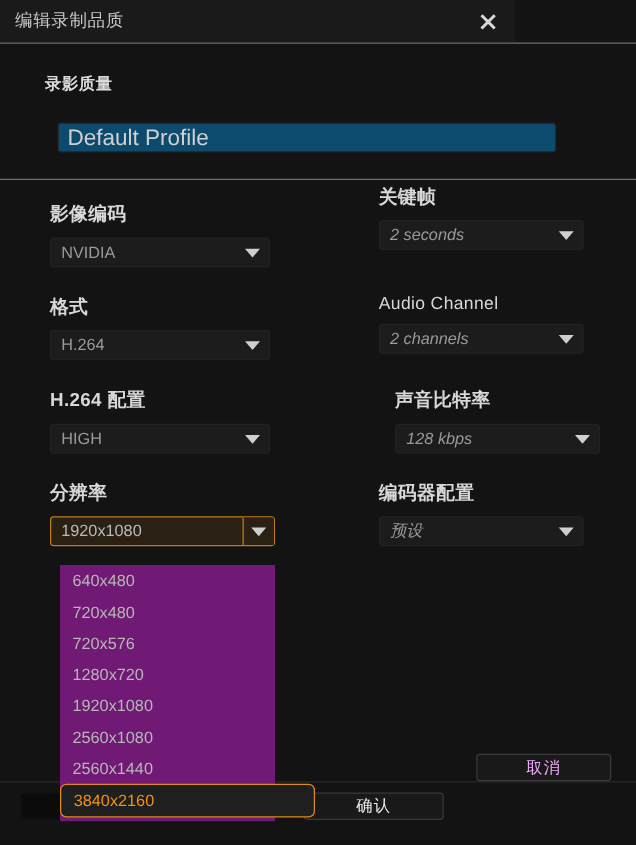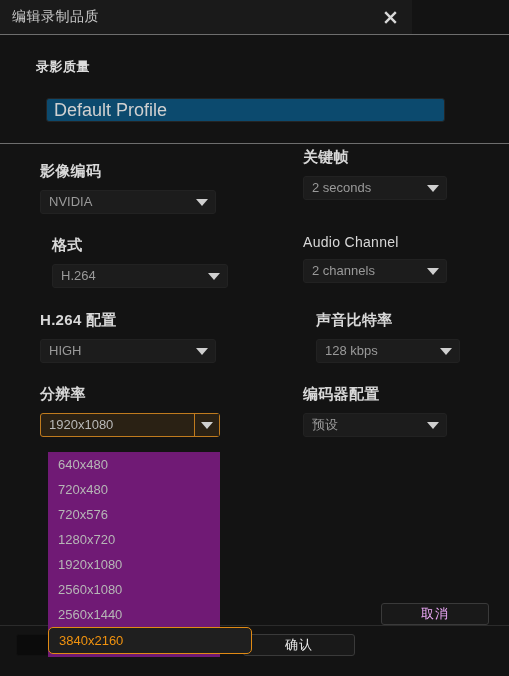--- a/index.html
+++ b/index.html
@@ -156,21 +156,21 @@
   }
   .combo.active .combo-value { color: #b9b9b9; }
   .combo.active .combo-arrow {
     width: 24px;
     height: 22px;
     border-left: 1px solid #c07b1e;
     background: #2a2114;
   }
 
   .w-left  { width: 176px; }
-  .w-right { width: 144px; }
+  .w-right { width: 164px; font-style: italic; }
 
   
   #dropdown-list {
     position: absolute;
     left: 48px;
     top: 452px;
     width: 172px;
     background: #701a75;
     z-index: 40;
     padding-bottom: 3px;
@@ -270,21 +270,21 @@
   <div class="field" style="left:303px; top:148px; width:180px;">
     <div class="field-label">关键帧</div>
     <div class="combo w-right">
       <span class="combo-value">2 seconds</span>
       <span class="combo-arrow">
           <span class="arrow-tri"></span>
         </span>
     </div>
   </div>
 
-  <div class="field" style="left:52px; top:236px; width:176px;">
+  <div class="field" style="left:40px; top:236px; width:176px;">
     <div class="field-label">格式</div>
     <div class="combo w-left">
       <span class="combo-value">H.264</span>
       <span class="combo-arrow">
           <span class="arrow-tri"></span>
         </span>
     </div>
   </div>
 
   <div class="field" style="left:303px; top:234px; width:180px;">

